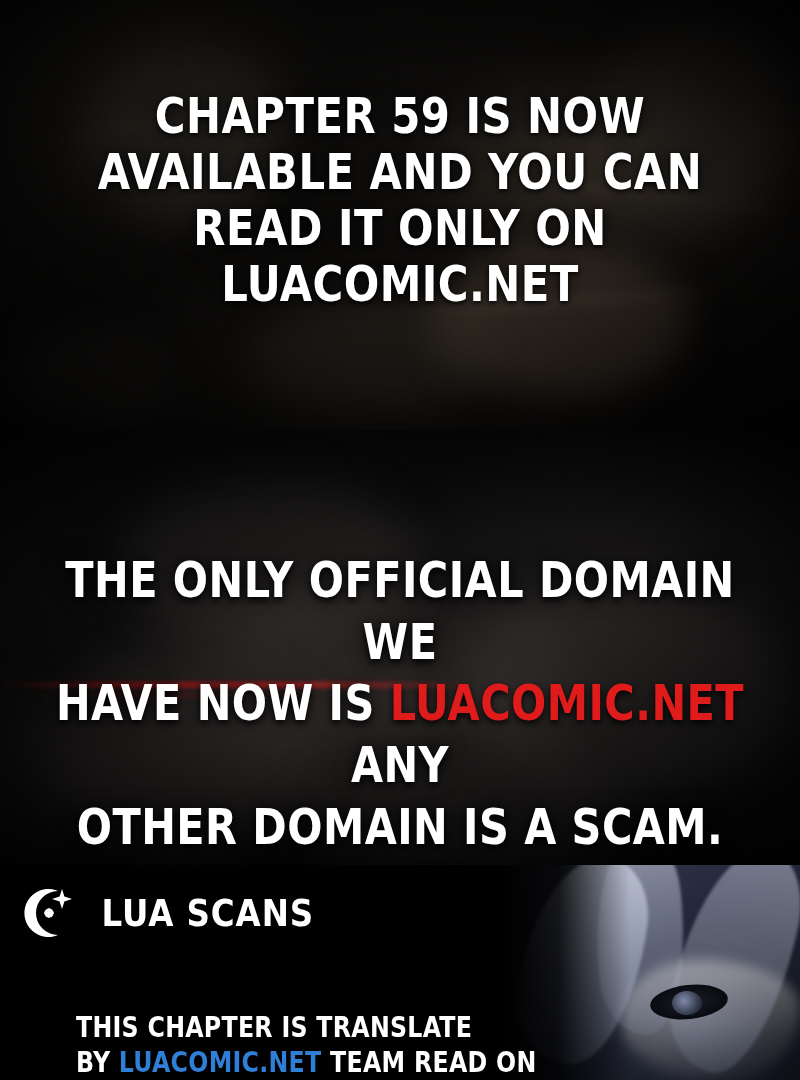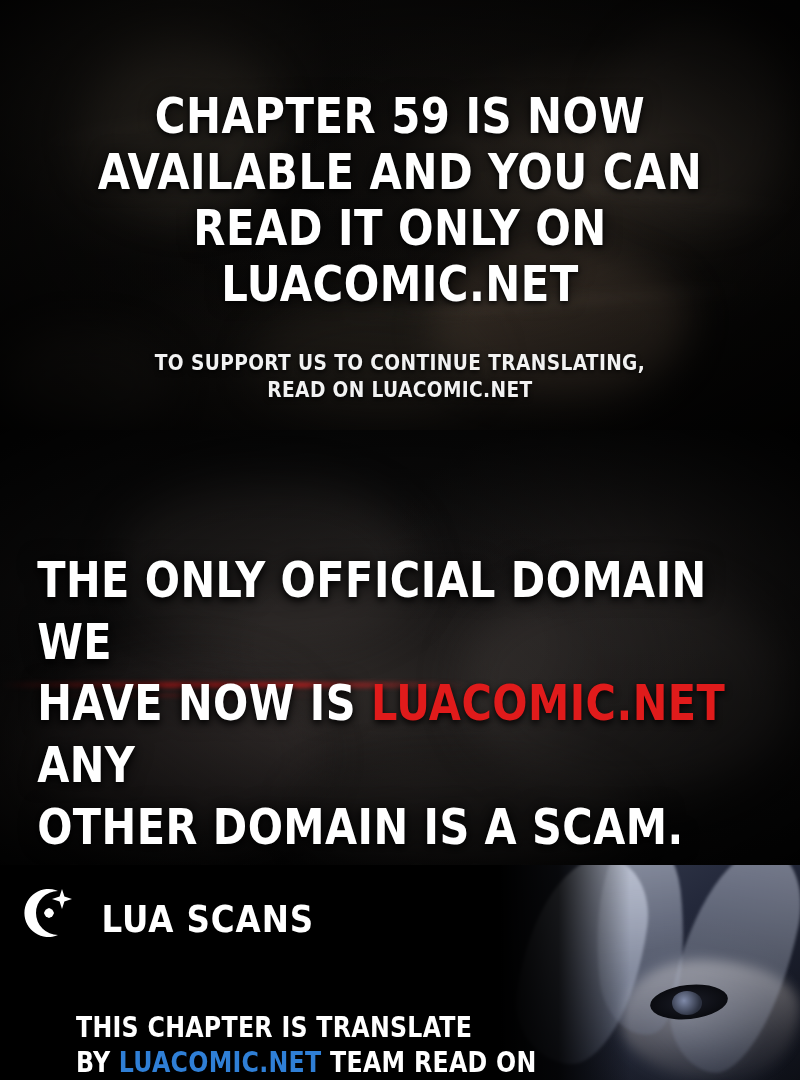--- a/index.html
+++ b/index.html
@@ -134,20 +134,21 @@
     height: 3px;
     background: linear-gradient(90deg, rgba(150,20,20,0) 0%, rgba(168,24,24,0.55) 40%, rgba(120,16,16,0) 100%);
     filter: blur(2px);
   }
 
   .panel-two-text {
     position: absolute;
     left: 0;
     top: 120px;
     width: 800px;
+    text-align: center;
     z-index: 6;
   }
   .big-line {
     color: #ffffff;
     font-family: "DejaVu Sans Condensed", "Liberation Sans Narrow", "Liberation Sans", sans-serif;
     font-weight: 700;
     font-size: 49px;
     line-height: 1.26;
     letter-spacing: 0.5px;
     text-transform: uppercase;
@@ -224,21 +225,21 @@
     width: 130px;
     height: 215px;
     background: linear-gradient(90deg, #000 0%, rgba(0,0,0,0.85) 45%, rgba(0,0,0,0) 100%);
   }
 
   .brand-row {
     position: absolute;
     left: 22px;
     top: 20px;
     display: flex;
-    align-items: flex-end;
+    align-items: center;
     gap: 18px;
     z-index: 8;
   }
   .moon-logo {
     position: relative;
     width: 56px;
     height: 56px;
     flex: 0 0 auto;
   }
   .brand-name {
@@ -284,24 +285,20 @@
     <div class="blob b5"></div>
     <div class="streak s1"></div>
     <div class="streak s2"></div>
     <div class="streak s3"></div>
     <div class="vignette"></div>
 
     <div class="headline-block">
       <div class="headline">Chapter 59 is now available and you can read it only on luacomic.net</div>
     </div>
 
-    <div class="subline-block">
-      <div class="subline">To support us to continue translating,</div>
-      <div class="subline">read on luacomic.net</div>
-    </div>
   </section>
 
   <section class="panel-two">
     <div class="blob c1"></div>
     <div class="blob c2"></div>
     <div class="blob c3"></div>
     <div class="blob c4"></div>
     <div class="red-line"></div>
     <div class="red-line2"></div>
     <div class="vignette"></div>

